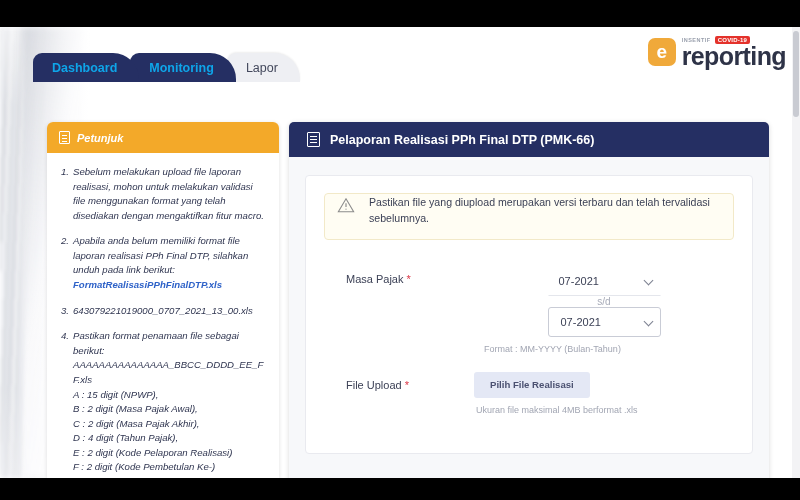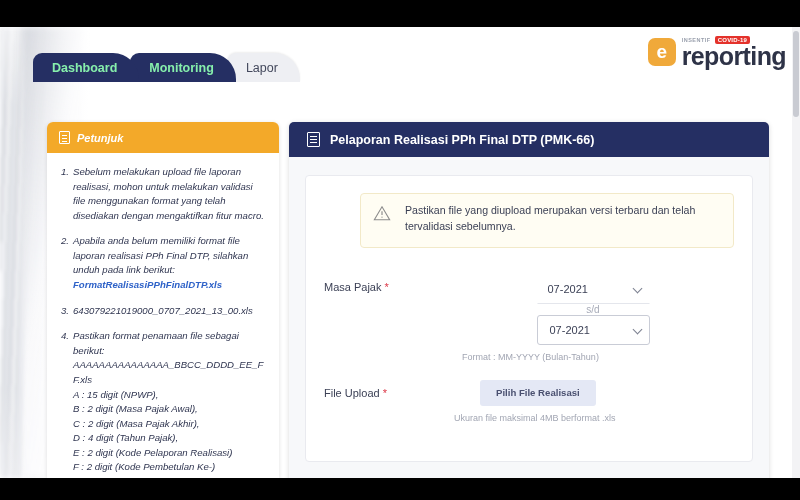--- a/index.html
+++ b/index.html
@@ -99,21 +99,21 @@
   .tab {
     position: relative;
     height: 29px;
     padding: 0 22px 0 19px;
     display: flex; align-items: center;
     font-size: 12.5px; font-weight: bold;
     border-radius: 9px 26px 0 0;
     margin-right: -9px;
     white-space: nowrap;
   }
-  .tab.navy { background: #252f63; color: #86efac; }
+  .tab.navy { background: #252f63; color: #0ea5e9; }
   .tab.light {
     background: #eeeff3; color: #43485c;
     font-weight: normal;
     box-shadow: 0 -1px 2px rgba(0,0,0,.07);
     text-align: center;
   }
   .tab.light { z-index: 1; }
   .tab.navy:nth-child(1) { z-index: 3; }
   .tab.navy:nth-child(2) { z-index: 2; }
 
@@ -190,37 +190,36 @@
     border-radius: 4px;
     padding: 17px 18px 20px 18px;
   }
 
   
   #warn {
     display: flex; align-items: flex-start; gap: 14px;
     background: #fffdf3;
     border: 1px solid #f2e9c8;
     border-radius: 4px;
-    padding: 8px 14px 12px 12px;
+    padding: 0 14px 12px 12px;
     margin-bottom: 26px;
-    margin-left: 36px;
   }
   #warn .tri {
     flex: 0 0 18px; margin-top: 2px;
     color: #8c8c8c;
   }
   #warn .txt {
     font-size: 10.6px; line-height: 1.55; color: #3a3f54;
   }
 
   
   .frow { display: flex; align-items: flex-start; margin-bottom: 18px; }
   .flabel {
     width: 128px; flex: 0 0 128px;
-    font-size: 11px; color: #3c4156; padding-top: 7px;
+    font-size: 11px; color: #3c4156; padding-top: 7px; margin-left: 22px;
   }
   .req { color: #dc3545; }
   .fctl { flex: 1; }
 
   .select-line { display: flex; align-items: center; gap: 0; flex-direction: column; }
   .sel {
     position: relative;
     height: 30px;
     display: flex; align-items: center;
     font-size: 11px; color: #3c4156;
@@ -254,21 +253,20 @@
   .hint.ml2 { margin-left: 2px; }
 
   #pilih-file {
     display: inline-flex; align-items: center; justify-content: center;
     height: 26px; padding: 0 16px;
     background: #e4e8f5;
     color: #4a5070;
     font-size: 9.6px; font-weight: bold;
     border: none; border-radius: 3px;
     cursor: pointer;
-    margin-left: 28px;
   }
 
   
   #btnrow {
     display: flex; justify-content: flex-end; align-items: center; gap: 24px;
     margin-top: 24px;
   }
   .btn {
     display: inline-flex; align-items: center; gap: 7px;
     height: 30px; padding: 0 16px;

